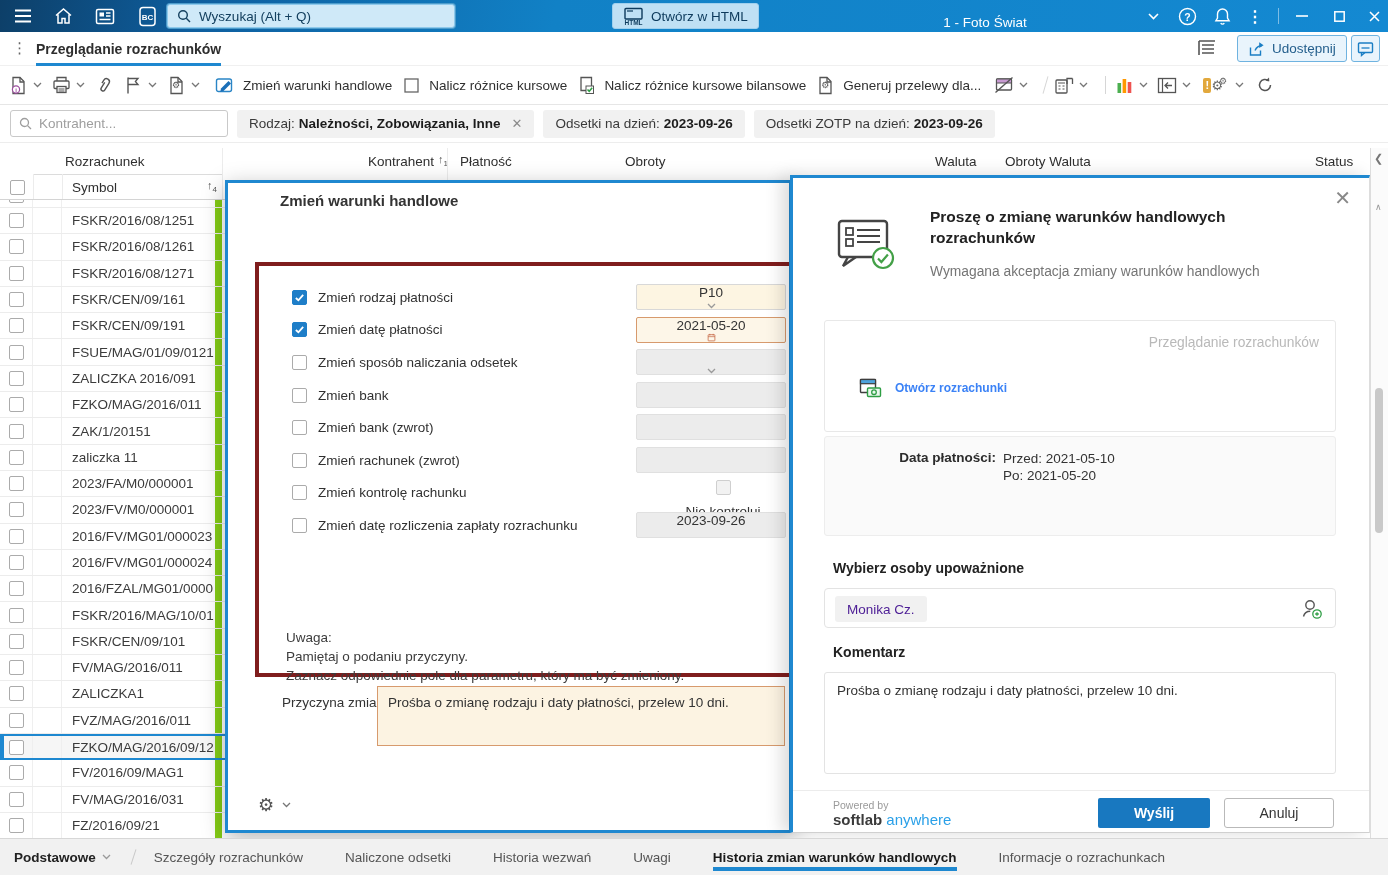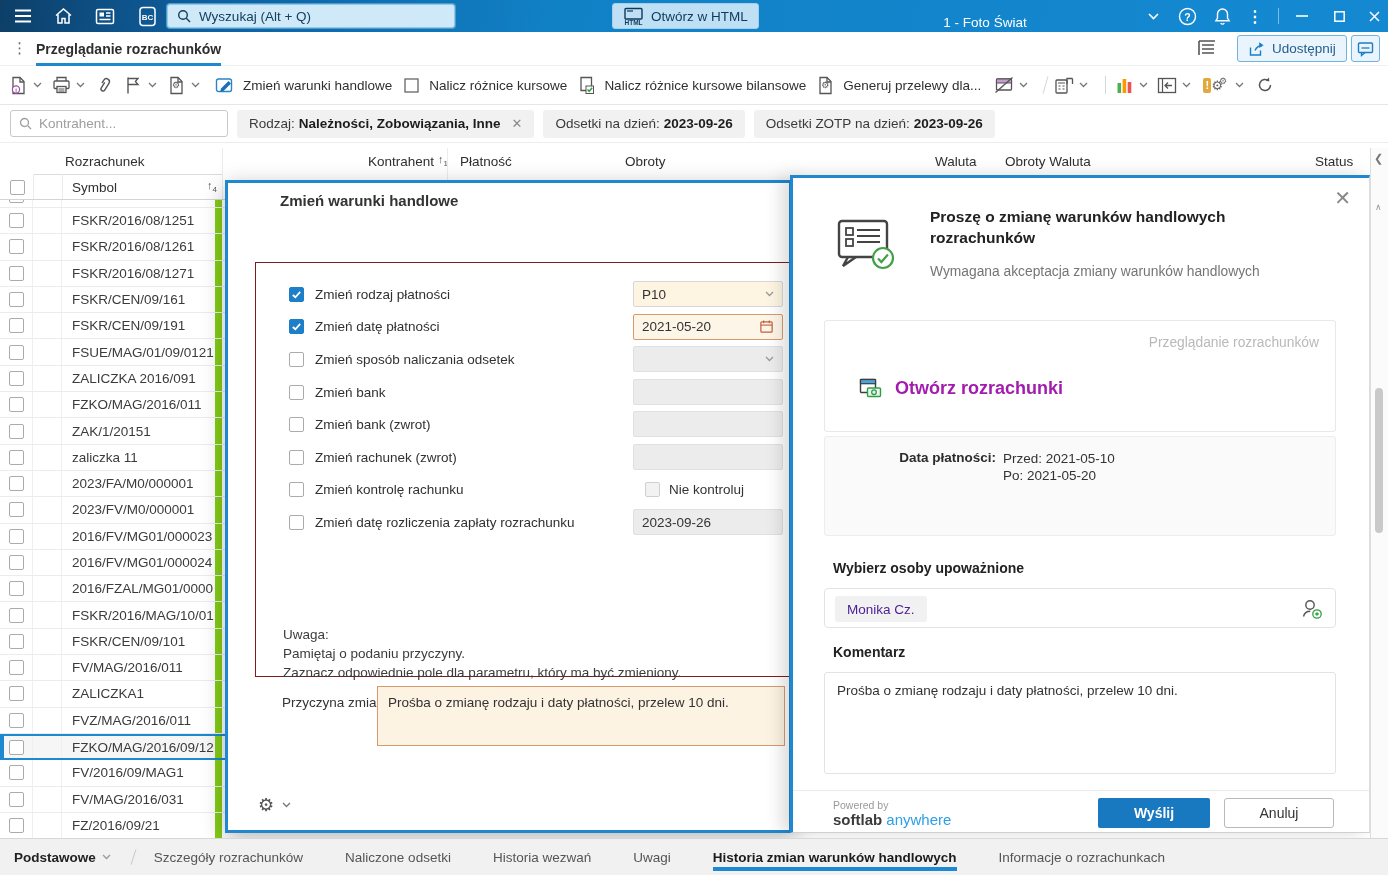--- a/index.html
+++ b/index.html
@@ -82,26 +82,26 @@
   .bt-tab { position:relative; height:37px; display:flex; align-items:center; gap:6px; color:#555; margin-right:42px; white-space:nowrap; cursor:pointer; }
   .bt-tab.bold { font-weight:bold; color:#222; }
   .bt-tab.active { font-weight:bold; color:#1b1b1b; }
   .bt-tab.active::after { content:''; position:absolute; left:0; right:0; bottom:5px; height:4px; background:#1e88d0; }
   .bt-slash { width:1px; height:16px; background:#c9c9c9; transform:rotate(18deg); margin:0 20px 0 -20px; }
 
   
   .dialog { position:absolute; left:225px; top:180px; width:567px; height:653px; background:#fff;
     border:3px solid #1f88d0; box-shadow:0 6px 22px rgba(0,0,0,.28); z-index:10; overflow:hidden; }
   .dlg-title { position:absolute; left:52px; top:9px; font-size:15px; font-weight:bold; color:#333; }
-  .dlg-box { position:absolute; left:27px; top:79px; width:720px; height:415px; border:1px solid #7f1d1d; }
+  .dlg-box { position:absolute; left:27px; top:79px; width:720px; height:415px; border:4px solid #7f1d1d; }
   .dlg-rows { padding-top:15px; }
   .dlg-row { position:relative; height:32.6px; display:flex; align-items:center; padding-left:33px; }
   .dlg-lbl { margin-left:11px; color:#313131; }
   .ctl { position:absolute; left:377px; top:3px; width:150px; height:26px; border-radius:2px; display:flex; align-items:center;
-    padding:0 8px; justify-content:space-between; color:#333; }
+    padding:0 8px; justify-content:space-between; color:#333;flex-direction:column; }
   .ctl-select { background:#fdf5e2; border:1px solid #d8d8d8; cursor:pointer; }
   .ctl-select.dis { background:#ececec; border:1px solid #e0e0e0; }
   .ctl-date { background:#fdf6e8; border:1.5px solid #d79a6d; cursor:text; }
   .ctl-text { background:#ececec; border:1px solid #e0e0e0; }
   .ctl-check { border:none; padding:0; gap:9px; justify-content:flex-start; cursor:pointer;margin-left:12px; }
   .cb.soft { background:#f2f2f2; border-color:#cfcfcf; }
   .dlg-note { position:absolute; left:27px; top:362px; color:#3c3c3c; line-height:19px; }
   .dlg-reason-lbl { position:absolute; left:54px; top:512px; color:#333; }
   .dlg-reason { position:absolute; left:149px; top:503px; right:4px; height:60px; background:#fcf3e2;
     border:1.5px solid #d79a6d; padding:7px 10px; color:#333; line-height:18px; cursor:text; }
@@ -112,21 +112,21 @@
   .panel { position:absolute; left:790px; top:175px; width:580px; height:658px; background:#fff;
     border-left:3px solid #1f88d0; border-top:3px solid #1f88d0; border-right:1px solid #ddd; border-bottom:1px solid #d0d0d0;
     box-shadow:-8px 0 16px rgba(0,0,0,.15); z-index:11; }
   .p-close { position:absolute; right:18px; top:10px; font-size:20px; color:#888; cursor:pointer; line-height:20px; }
   .p-hicon { position:absolute; left:43px; top:40px; }
   .p-title { position:absolute; left:137px; top:28px; width:340px; font-size:15.5px; font-weight:bold; color:#222; line-height:21px; }
   .p-sub { position:absolute; left:137px; top:86px; width:400px; font-size:13.8px; color:#757575; }
   .p-card1 { position:absolute; left:31px; top:142px; width:512px; height:112px; border:1px solid #e8e8e8; border-radius:3px; }
   .p-context { position:absolute; right:16px; top:14px; color:#b9b9b9; font-size:13.8px; }
   .p-openlink { position:absolute; left:34px; top:56px; display:flex; align-items:center; gap:13px; cursor:pointer; }
-  .p-openlink span { color:#a21caf; font-weight:bold; font-size:18px; }
+  .p-openlink span { color:#3b82f6; font-weight:bold; font-size:12px; }
   .p-card2 { position:absolute; left:31px; top:258px; width:512px; height:100px; background:#fafafa; border:1px solid #ededed; border-radius:3px; padding:13px 0; }
   .d-row { display:flex; margin-bottom:6px; }
   .d-label { width:178px; text-align:right; font-weight:bold; color:#2c2c2c; padding-right:7px; }
   .d-vals .d-val { display:block; color:#333; line-height:17px; }
   .p-sec { position:absolute; left:40px; font-weight:bold; color:#222; font-size:14px; }
   .p-personbox { position:absolute; left:31px; top:410px; width:512px; height:40px; border:1px solid #e3e3e3; border-radius:4px; }
   .p-chip { position:absolute; left:10px; top:7px; height:26px; background:#f1f1f1; border-radius:3px; display:flex; align-items:center; padding:12px 12px; color:#4c1d95; cursor:pointer; }
   .p-addperson { position:absolute; right:12px; top:8px; cursor:pointer; }
   .p-comment { position:absolute; left:31px; top:494px; width:512px; height:102px; border:1px solid #e3e3e3; border-radius:3px; padding:10px 12px; color:#333; cursor:text; }
   .p-divider { position:absolute; left:0; top:612px; width:100%; height:1px; background:#ececec; }

